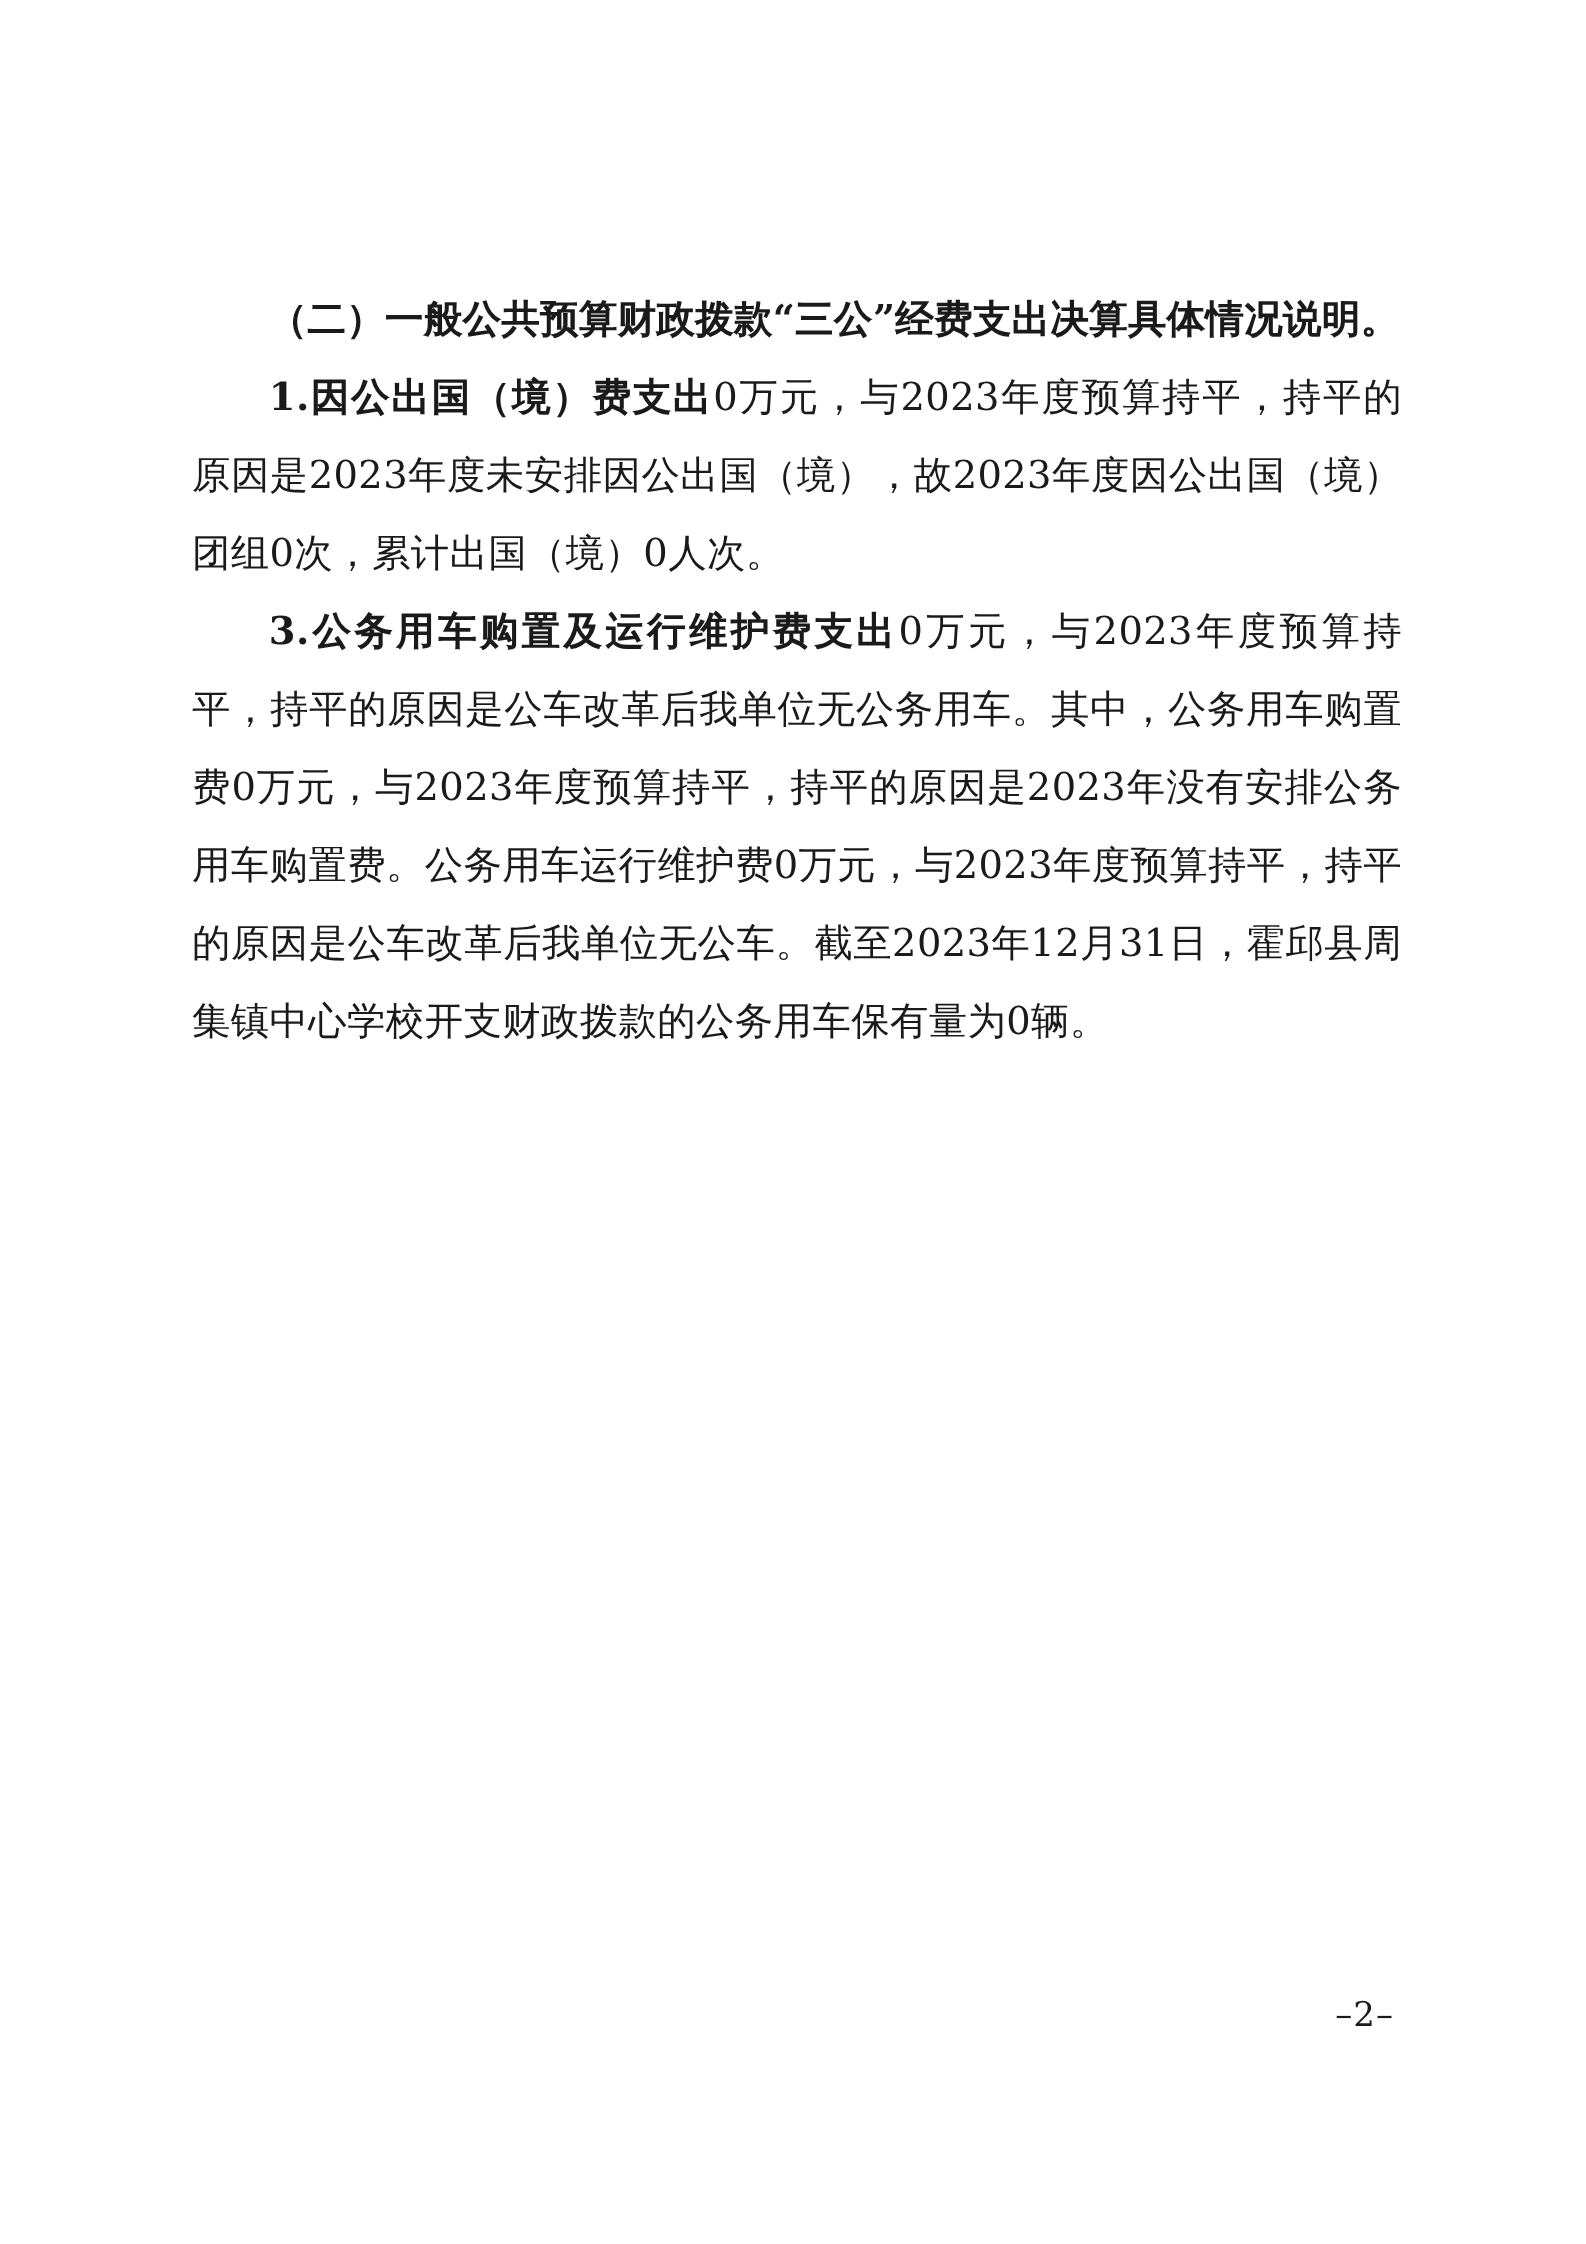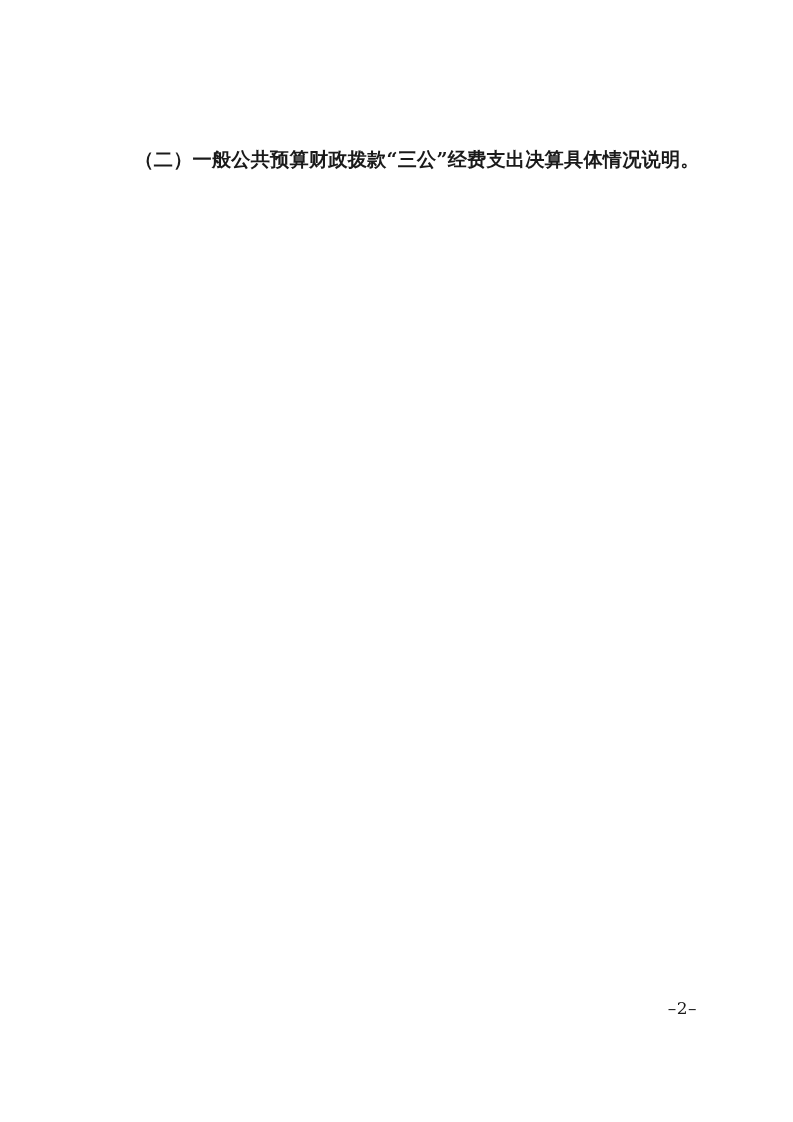--- a/index.html
+++ b/index.html
@@ -61,19 +61,21 @@
 </style>
 </head>
 <body>
 
 <div class="page">
   <div class="doc-body">
 
     <p class="indent heading">（二）一般公共预算财政拨款“三公”经费支出决算具体情况说明。</p>
 
 
+    <p class="indent"><span class="lead">1.因公出国（境）费支出</span><span>0万元，与2023年度预算持平，持平的原因是2023年度未安排因公出国（境），故2023年度因公出国（境）团组0次，累计出国（境）0人次。</span></p>
 
 
+    <p class="indent"><span class="lead">3.公务用车购置及运行维护费支出</span><span>0万元，与2023年度预算持平，持平的原因是公车改革后我单位无公务用车。其中，公务用车购置费0万元，与2023年度预算持平，持平的原因是2023年没有安排公务用车购置费。公务用车运行维护费0万元，与2023年度预算持平，持平的原因是公车改革后我单位无公车。截至2023年12月31日，霍邱县周集镇中心学校开支财政拨款的公务用车保有量为0辆。</span></p>
 
   </div>
 
   <div class="page-number">–2–</div>
 </div>
 
 </body></html>

